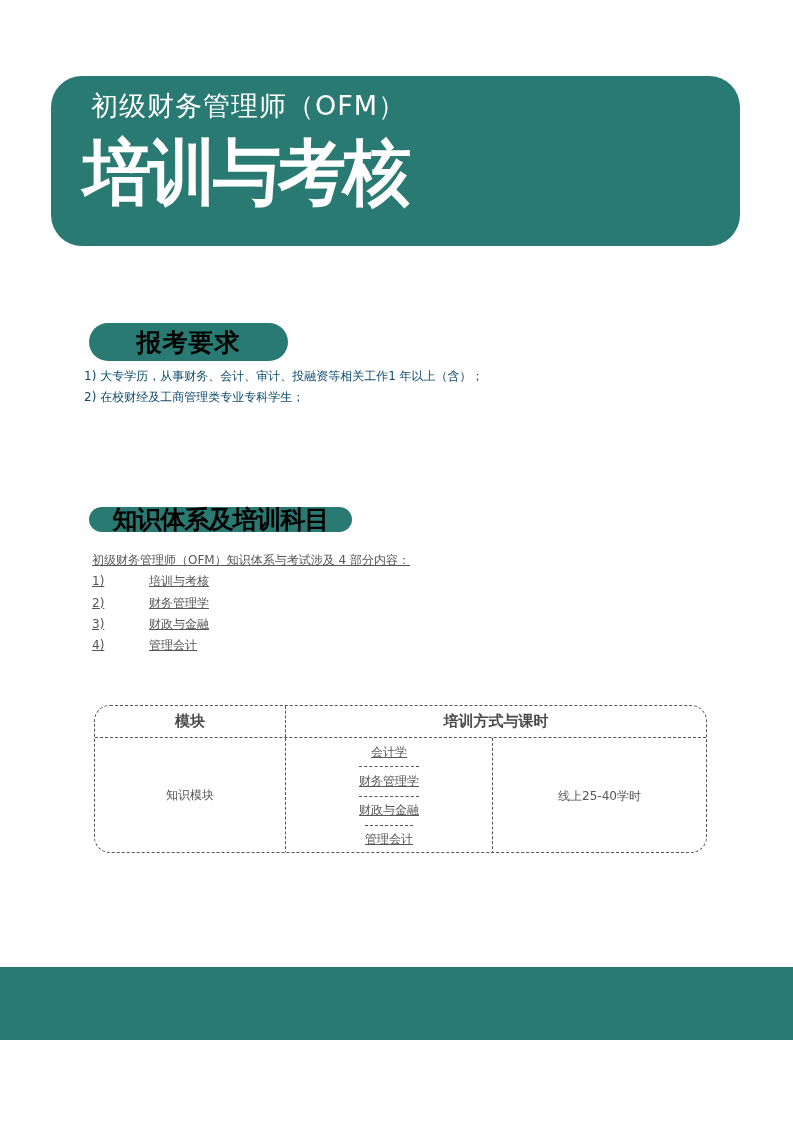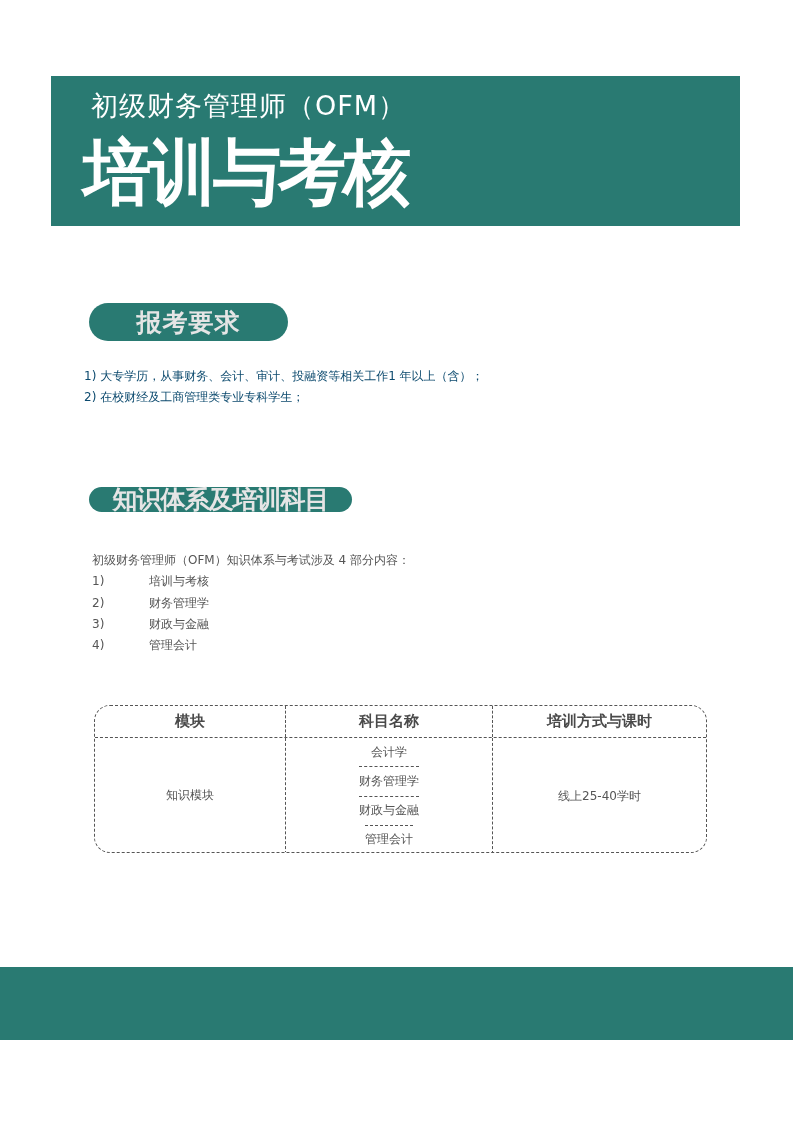--- a/index.html
+++ b/index.html
@@ -7,22 +7,23 @@
       width: 793px; height: 1121px;
       background: #ffffff;
       font-family: "DejaVu Sans", "Liberation Sans", sans-serif;
       color: #555555;
       overflow: hidden;
       position: relative;
     }
     .header-banner {
       position: absolute;
       left: 51px; top: 76px;
-      width: 689px; height: 150px;
+      width: 689px; height: 170px;
       background: #297a72;
+      border-radius: 31px;
     }
     .header-subtitle {
       position: absolute;
       left: 40px; top: 12px;
       color: #ffffff;
       font-size: 27px;
       font-weight: normal;
       letter-spacing: 1px;
       white-space: nowrap;
     }
@@ -33,25 +34,26 @@
       font-size: 68px;
       font-weight: bold;
       letter-spacing: -3px;
       white-space: nowrap;
       transform: scaleY(1.05);
       transform-origin: left top;
     }
     .section-pill {
       position: absolute;
       background: #297a72;
-      color: #e5e5e5;
+      color: #000000;
       font-weight: bold;
       border-radius: 19px;
       display: flex; align-items: center; justify-content: center;
       white-space: nowrap;
+      margin-top: 20px;
     }
     .pill-1 {
       left: 89px; top: 303px;
       width: 199px; height: 38px;
       font-size: 25px;
       letter-spacing: 1px;
     }
     .pill-2 {
       left: 89px; top: 487px;
       width: 263px; height: 25px;
@@ -66,20 +68,21 @@
       color: #0c4a6e;
       white-space: nowrap;
     }
     .knowledge-block {
       position: absolute;
       left: 92px; top: 550px;
       font-size: 12px;
       line-height: 21.3px;
       color: #555555;
       white-space: nowrap;
+      text-decoration: underline;
     }
     .k-item { display: flex; }
     .k-num { width: 57px; }
     .table-wrap {
       position: absolute;
       left: 94px; top: 705px;
       width: 613px; height: 148px;
       border: 1.5px dashed #555;
       border-radius: 16px;
       overflow: hidden;
@@ -104,21 +107,21 @@
       width: 100%; height: 116px;
       display: flex;
     }
     .tb .cell {
       height: 100%;
       display: flex; align-items: center; justify-content: center;
       font-size: 12px; color: #555;
       text-align: center;
     }
     .module-cell { flex-direction: row; line-height: 22px; }
-    .subjects { display: flex; flex-direction: column; }
+    .subjects { display: flex; flex-direction: column; text-decoration: underline; }
     .subject {
       flex: 1;
       display: flex; align-items: center; justify-content: center;
       font-size: 12px; color: #555;
     }
     .subject + .subject { border-top: 1.5px dashed #555; }
     .footer-band {
       position: absolute;
       left: 0; top: 967px;
       width: 793px; height: 73px;
@@ -158,21 +161,20 @@
   </div>
   <div class="k-item">
     <span class="k-num">4)</span>
     <span>管理会计</span>
   </div>
 </div>
 
 <div class="table-wrap">
   <div class="th-row">
     <div class="th col1">模块</div>
-    <div class="th col2">科目名称</div>
     <div class="th col3">培训方式与课时</div>
   </div>
   <div class="tb">
     <div class="cell col1 module-cell">
       <span>知识</span>
       <span>模块</span>
     </div>
     <div class="cell col2 subjects">
       <div class="subject">会计学</div>
       <div class="subject">财务管理学</div>

